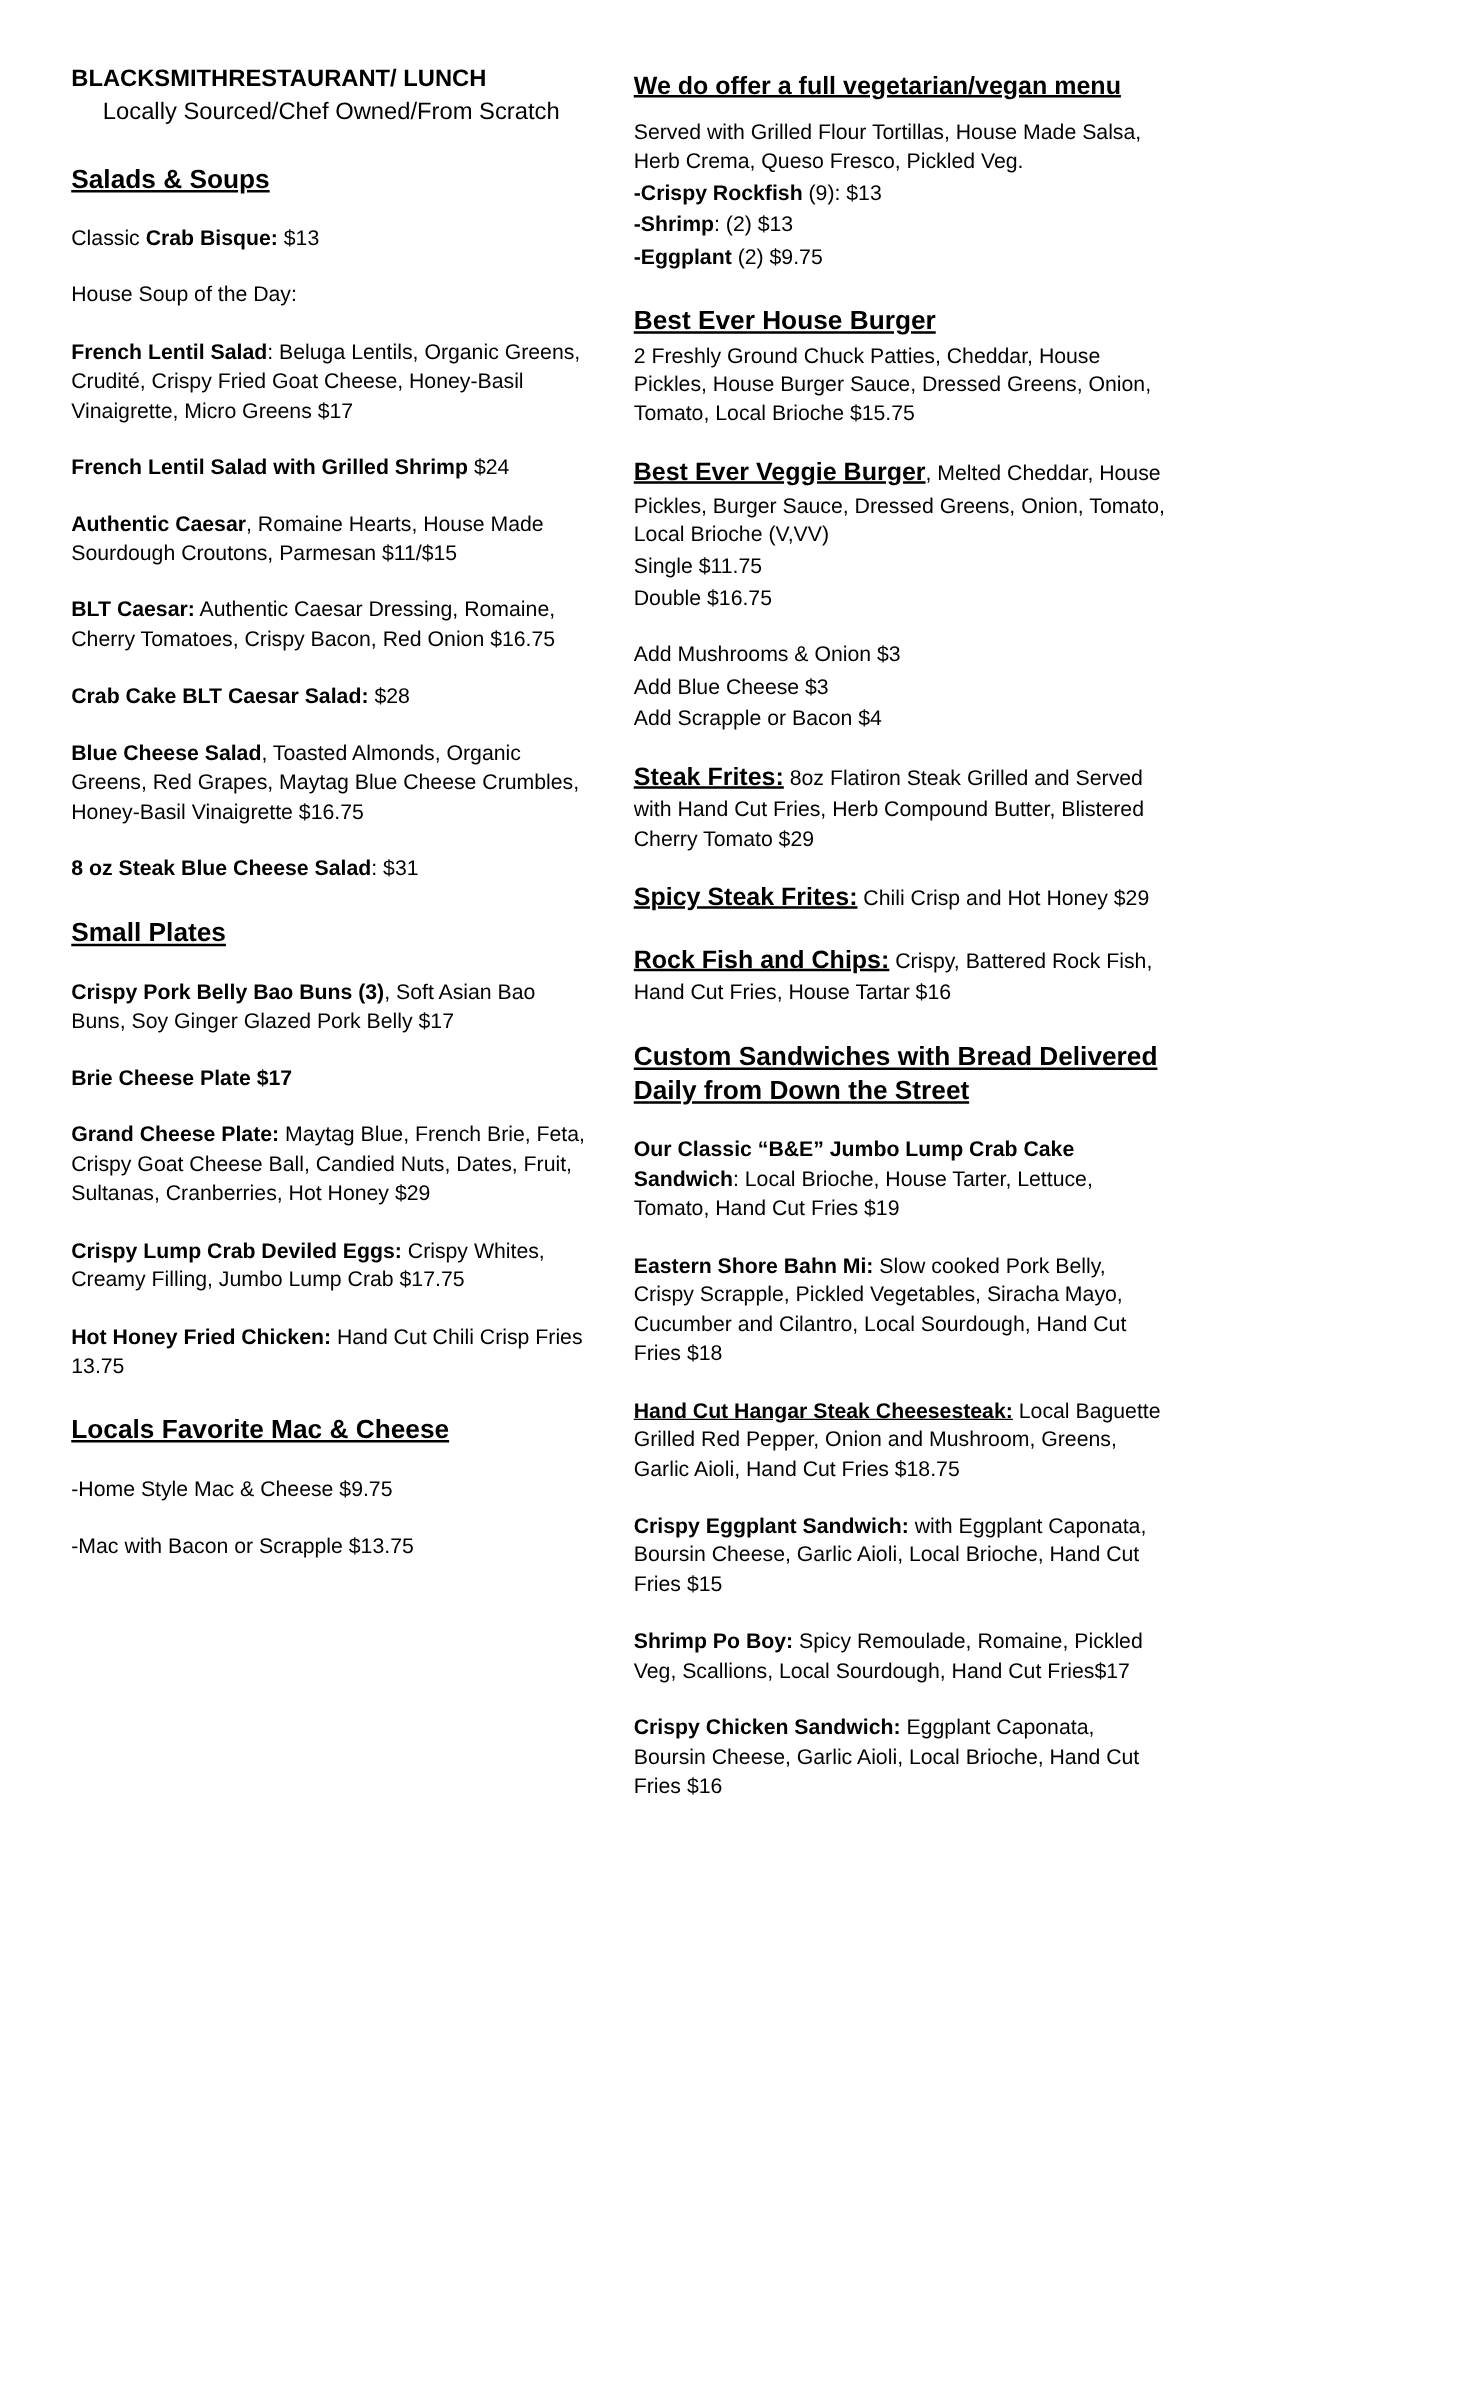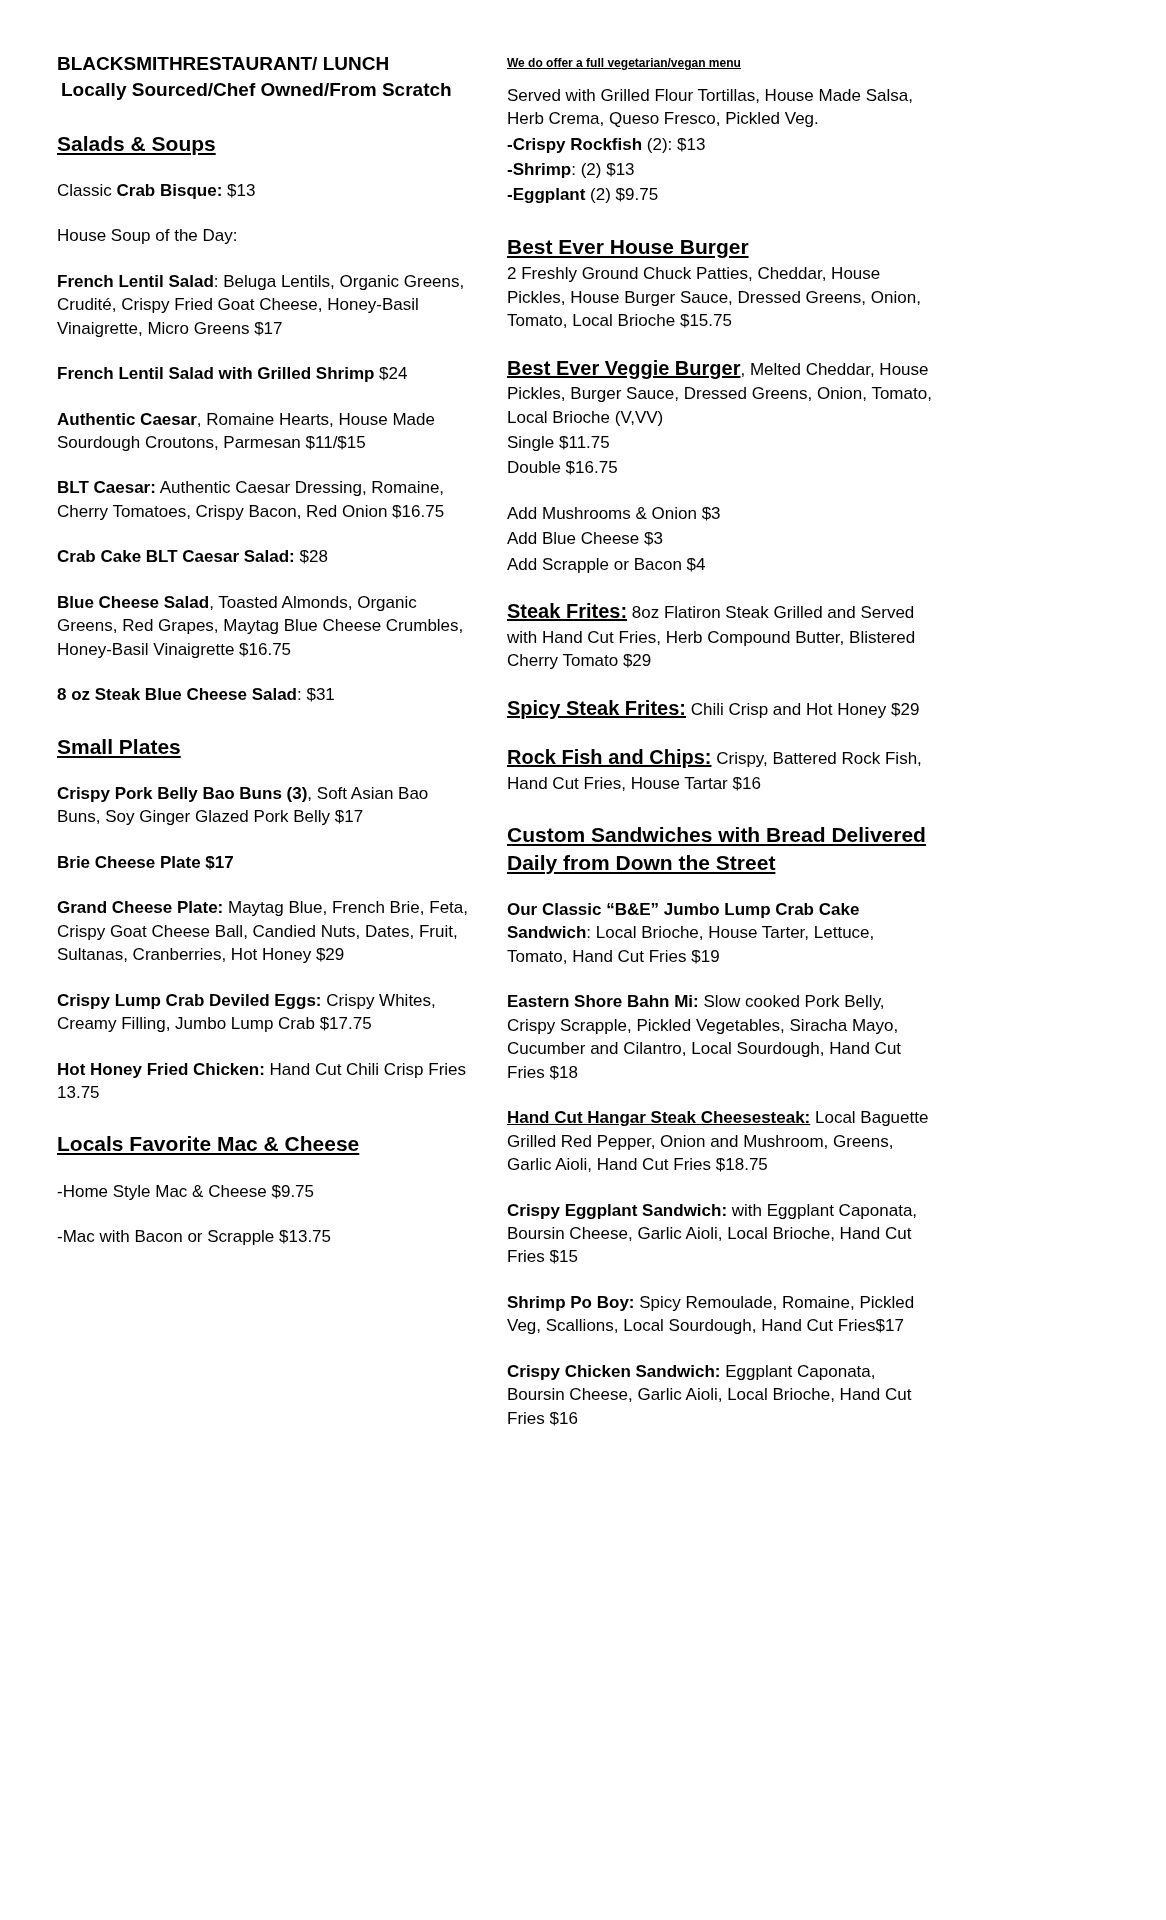--- a/index.html
+++ b/index.html
@@ -24,38 +24,39 @@
   .col-right { width: 425px; }
 
   .doc-title {
     font-size: 19px;
     font-weight: bold;
     margin: 0;
     line-height: 1.25;
   }
   .doc-subtitle {
     font-size: 19px;
-    font-weight: bold;
+    font-weight: normal;
     margin: 2px 0 0;
     padding-left: 4px;
     line-height: 1.25;
+    text-align: center;
   }
   .doc-header { margin-bottom: 28px; }
 
   .section-heading {
     font-size: 21px;
     font-weight: bold;
     text-decoration: underline;
     margin: 26px 0 0;
     line-height: 1.3;
   }
   .menu-section.gap-xl .section-heading { }
 
   .veg-note {
-    font-size: 12px;
+    font-size: 20px;
     font-weight: bold;
     text-decoration: underline;
     margin: 4px 0 12px;
     line-height: 1.3;
   }
 
   p.menu-item {
     margin: 22px 0 0;
     font-size: 17px;
     line-height: 1.38;
@@ -118,21 +119,21 @@
 
   </div>
 
   <div class="col col-right">
 
     <div class="veg-note">We do offer a full vegetarian/vegan menu</div>
 
     <section class="menu-section">
       <div class="section-items">
           <p class="menu-item tight"><span class="run">Served with Grilled Flour Tortillas, House Made Salsa, Herb Crema, Queso Fresco, Pickled Veg.</span></p>
-          <p class="menu-item tight"><span class="run b">-Crispy Rockfish</span><span class="run"> (2): $13</span></p>
+          <p class="menu-item tight"><span class="run b">-Crispy Rockfish</span><span class="run"> (9): $13</span></p>
           <p class="menu-item tight"><span class="run b">-Shrimp</span><span class="run">: (2) $13</span></p>
           <p class="menu-item tight"><span class="run b">-Eggplant</span><span class="run"> (2) $9.75</span></p>
         </div>
     </section>
 
     <section class="menu-section">
       <h2 class="section-heading">Best Ever House Burger</h2>
       <div class="section-items">
           <p class="menu-item tight"><span class="run">2 Freshly Ground Chuck Patties, Cheddar, House Pickles, House Burger Sauce, Dressed Greens, Onion, Tomato, Local Brioche $15.75</span></p>
         </div>

